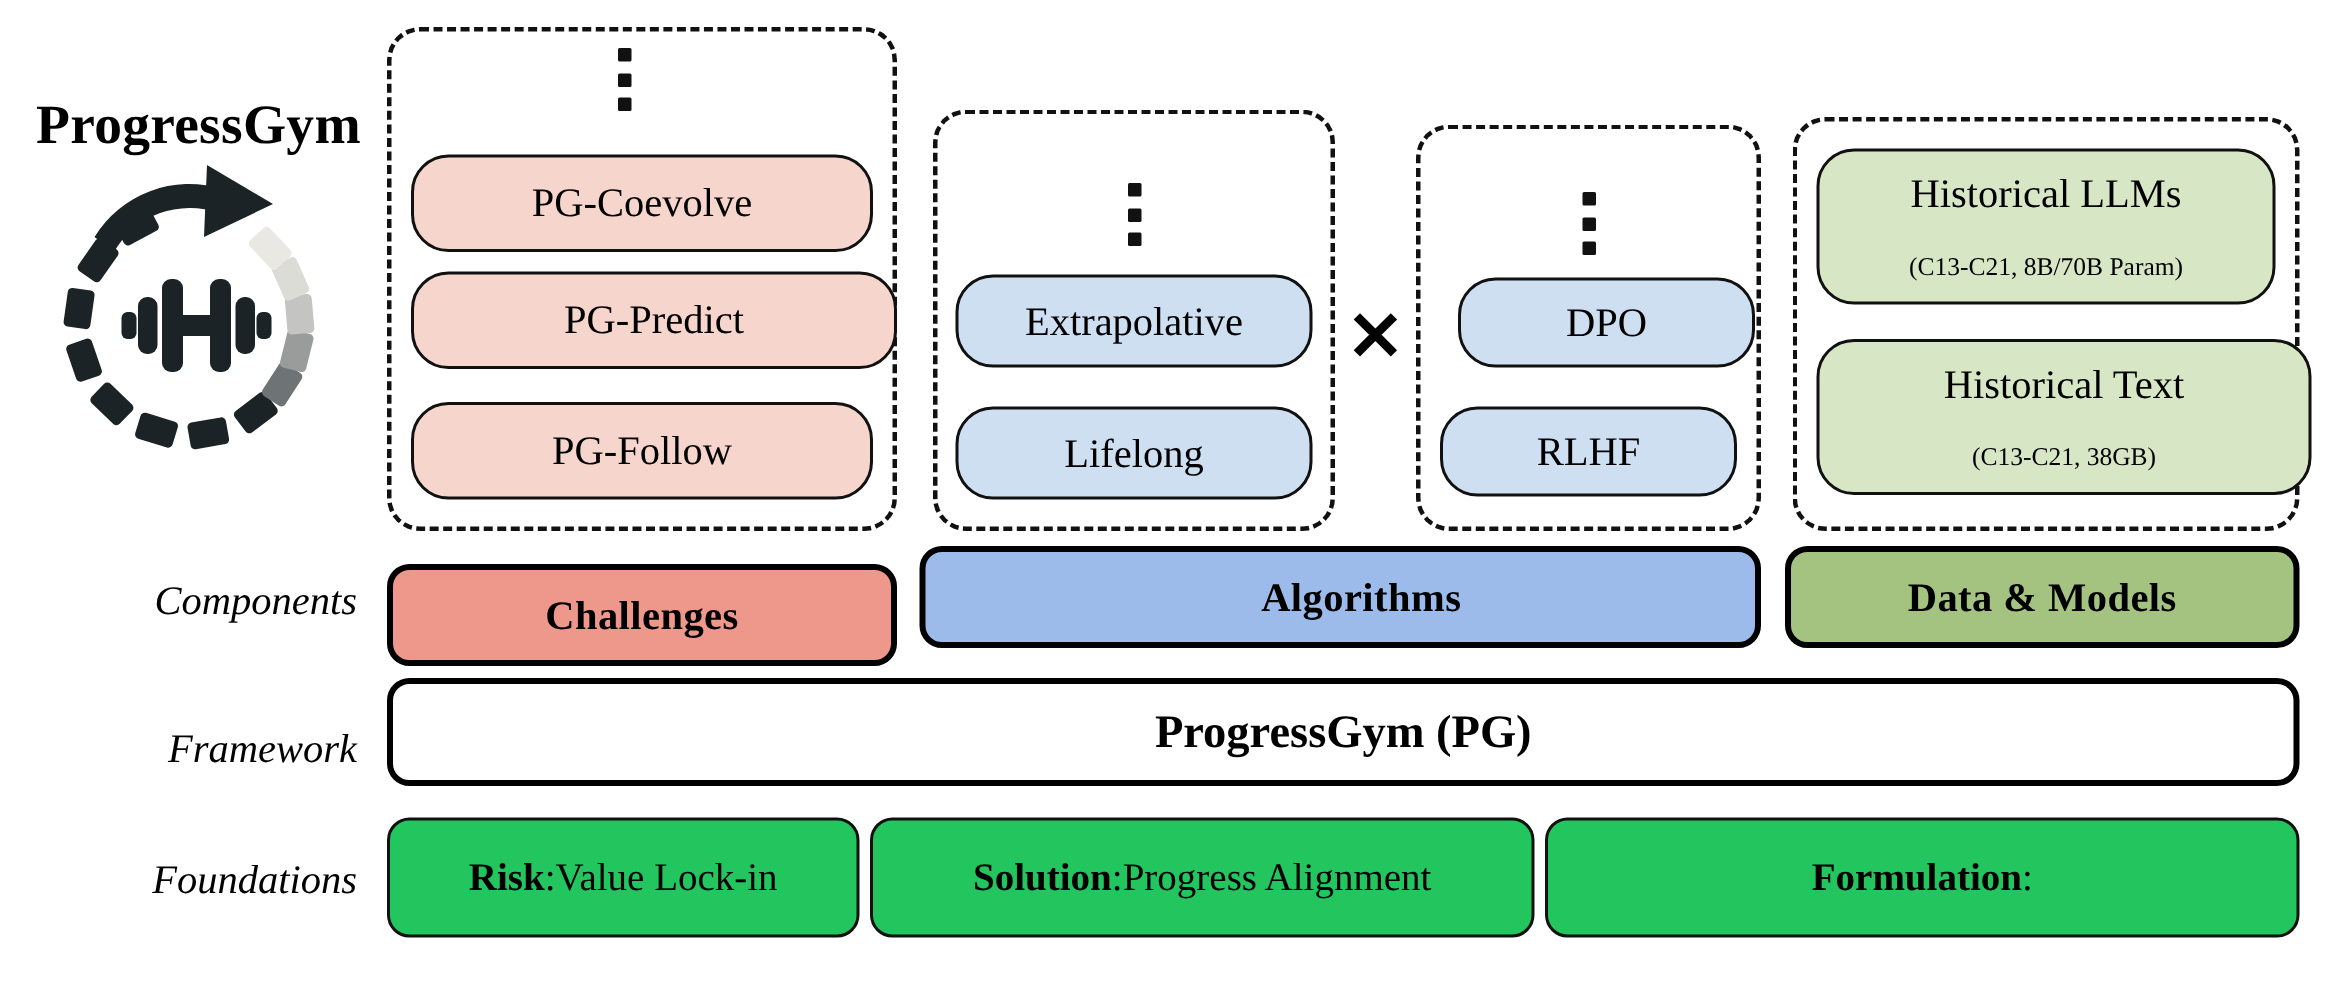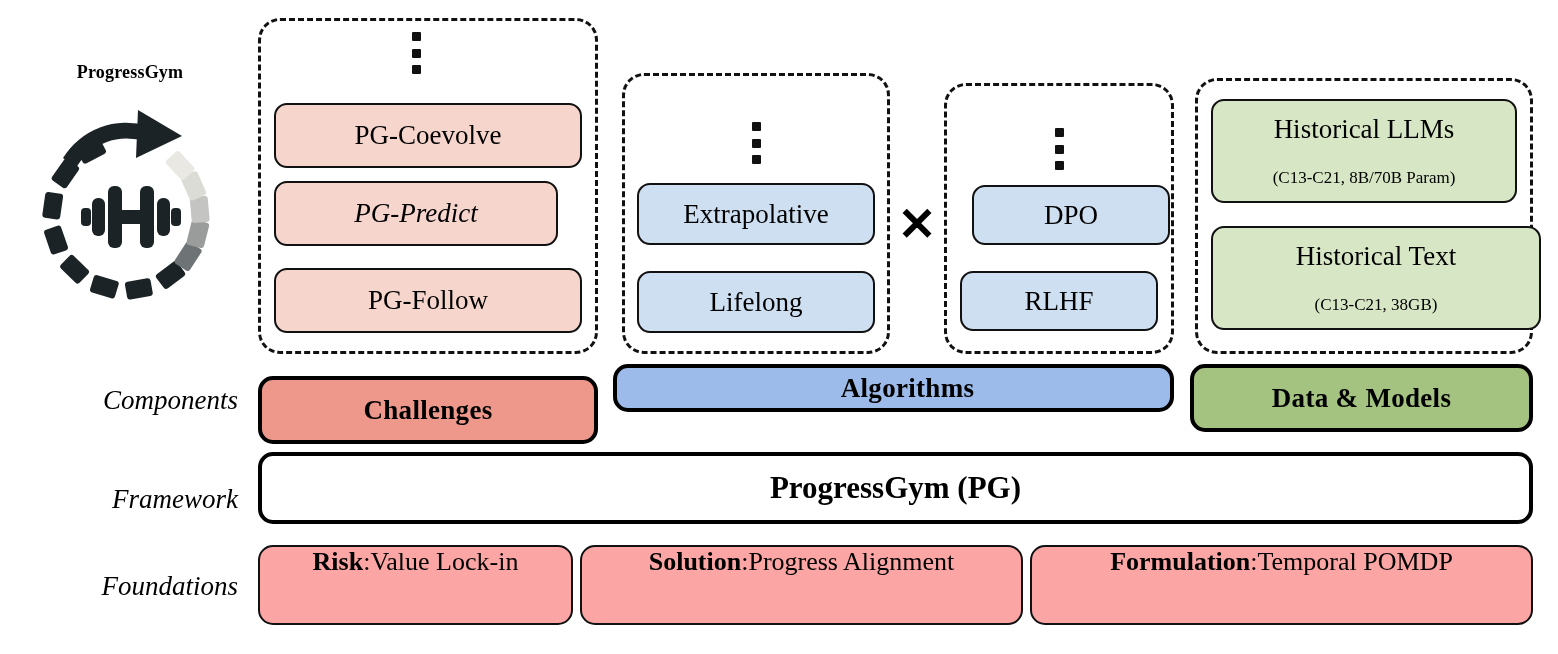--- a/index.html
+++ b/index.html
@@ -14,21 +14,21 @@
     overflow: hidden;
     font-family: "Liberation Serif", "DejaVu Serif", serif;
     color: #000000;
   }
   .abs { position: absolute; box-sizing: border-box; }
 
   
   .brand-title {
     left: 24px; top: 62px; width: 212px;
     text-align: center;
-    font-size: 18px;
+    font-size: 37px;
     font-weight: bold;
     letter-spacing: .2px;
   }
   .logo-wrap { left: 30px; top: 98px; width: 200px; height: 215px; }
 
   
   .row-label {
     font-style: italic;
     font-size: 27px;
     text-align: right;
@@ -38,21 +38,21 @@
   
   .dashed-group {
     border: 3px dashed #111111;
     border-radius: 22px;
     background: transparent;
   }
 
   
   .item-box {
     border: 2.6px solid #111111;
-    border-radius: 13px;
+    border-radius: 25px;
     display: flex;
     flex-direction: column;
     align-items: center;
     justify-content: center;
     text-align: center;
     line-height: 1.05;
   }
   .item-box .main { font-size: 27px; }
   .item-box .sub  { font-size: 17px; margin-top: 2px; text-align: right; }
 
@@ -84,23 +84,23 @@
     align-items: center;
     justify-content: center;
     font-weight: bold;
     font-size: 31px;
   }
 
   
   .foundation-box {
     border: 2.6px solid #111111;
     border-radius: 15px;
-    background: #fca5a5;
-    display: flex;
-    align-items: flex-start;
+    background: #22c55e;
+    display: flex;
+    align-items: center;
     justify-content: center;
     font-size: 26px;
     white-space: nowrap;
   }
   .foundation-box b { font-weight: bold; }
 
   
   .vdots {
     display: flex;
     flex-direction: column;
@@ -204,21 +204,21 @@
 
 <div class="abs vdots" style="left:411px; top:32px; width:10px;">
   <i></i>
     <i></i>
     <i></i>
 </div>
 
 <div class="abs item-box pink-box" style="left:274px; top:103px; width:308px; height:65px;">
   <span class="main">PG-Coevolve</span>
 </div>
-<div class="abs item-box pink-box" style="left:274px; top:181px; width:284px; height:65px;font-style:italic;">
+<div class="abs item-box pink-box" style="left:274px; top:181px; width:324px; height:65px;">
   <span class="main">PG-Predict</span>
 </div>
 <div class="abs item-box pink-box" style="left:274px; top:268px; width:308px; height:65px;">
   <span class="main">PG-Follow</span>
 </div>
 
 <div class="abs dashed-group" style="left:622px; top:73px; width:268px; height:281px;"></div>
 
 <div class="abs vdots" style="left:751px; top:122px; width:10px;">
   <i></i>
@@ -259,21 +259,21 @@
 <div class="abs item-box green-box" style="left:1211px; top:226px; width:330px; height:104px;">
   <span class="main">Historical Text</span>
   <span class="sub">(C13-C21, 38GB)</span>
 </div>
 
 <div class="abs row-label" style="left:10px; top:385px; width:228px;">Components</div>
 
 <div class="abs comp-bar comp-challenges" style="left:258px; top:376px; width:340px; height:68px;">
   <span>Challenges</span>
 </div>
-<div class="abs comp-bar comp-algorithms" style="left:613px; top:364px; width:561px; height:48px;padding-left:28px;">
+<div class="abs comp-bar comp-algorithms" style="left:613px; top:364px; width:561px; height:68px;padding-left:28px;">
   <span>Algorithms</span>
 </div>
 <div class="abs comp-bar comp-data" style="left:1190px; top:364px; width:343px; height:68px;">
   <span>Data &amp; Models</span>
 </div>
 
 <div class="abs row-label" style="left:10px; top:484px; width:228px;">Framework</div>
 
 <div class="abs framework-bar" style="left:258px; top:452px; width:1275px; height:72px;">
   <span>ProgressGym (PG)</span>
@@ -287,14 +287,13 @@
     <span>Value Lock-in</span>
 </div>
 <div class="abs foundation-box" style="left:580px; top:545px; width:443px; height:80px;">
   <b>Solution</b>
     <span>: </span>
     <span>Progress Alignment</span>
 </div>
 <div class="abs foundation-box" style="left:1030px; top:545px; width:503px; height:80px;">
   <b>Formulation</b>
     <span>: </span>
-    <span>Temporal POMDP</span>
 </div>
 
 </body></html>

